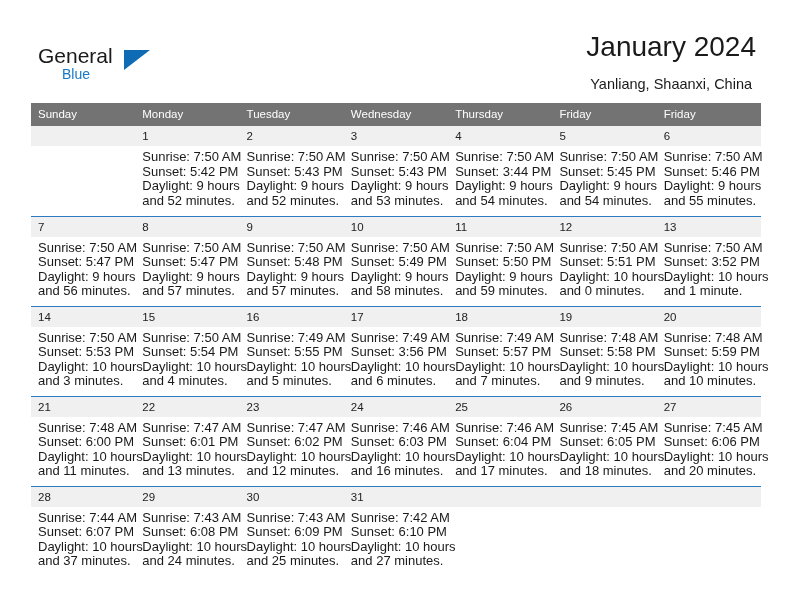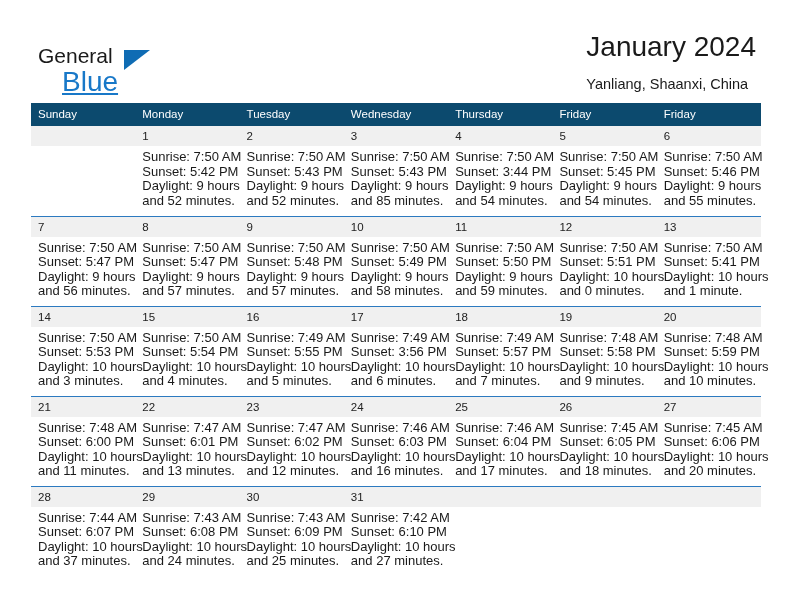--- a/index.html
+++ b/index.html
@@ -45,41 +45,40 @@
     font-size: 21px;
     letter-spacing: 0px;
     color: #1a1a1a;
     font-family: "Liberation Sans", sans-serif;
     font-weight: 400;
   }
   .logo-blue {
     position: absolute;
     left: 24px;
     top: 22px;
-    font-size: 28px;
+    font-size: 14px;
     color: #1878c8;
     font-family: "Liberation Sans", sans-serif;
     font-weight: 400;
-    text-decoration: underline;
   }
   .logo-tri {
     position: absolute;
     left: 86px;
     top: 6px;
     width: 0;
     height: 0;
     border-left: 26px solid #0f6cb4;
     border-bottom: 20px solid transparent;
   }
 
   .title-block {
     position: absolute;
     right: 36px;
     top: 30px;
-    text-align: left;
+    text-align: center;
   }
   .cal-title {
     font-size: 28px;
     font-weight: 400;
     color: #1a1a1a;
     line-height: 34px;
     white-space: nowrap;
   }
   .cal-subtitle {
     font-size: 14.5px;
@@ -95,21 +94,21 @@
     position: absolute;
     left: 31px;
     top: 103px;
     width: 730px;
     border-collapse: collapse;
     table-layout: fixed;
   }
   .calendar col { width: 104.28px; }
 
   thead th {
-    background: #0c4a6e;
+    background: #737373;
     color: #ffffff;
     font-size: 11.5px;
     font-weight: 400;
     text-align: left;
     padding: 5px 0 5px 7px;
     height: 13px;
     line-height: 13px;
     border: none;
   }
 
@@ -212,21 +211,21 @@
             <div>Daylight: 9 hours</div>
             <div>and 52 minutes.</div>
           </div>
         </td>
         <td>
           <div class="daynum">3</div>
           <div class="info">
             <div>Sunrise: 7:50 AM</div>
             <div>Sunset: 5:43 PM</div>
             <div>Daylight: 9 hours</div>
-            <div>and 85 minutes.</div>
+            <div>and 53 minutes.</div>
           </div>
         </td>
         <td>
           <div class="daynum">4</div>
           <div class="info">
             <div>Sunrise: 7:50 AM</div>
             <div>Sunset: 3:44 PM</div>
             <div>Daylight: 9 hours</div>
             <div>and 54 minutes.</div>
           </div>
@@ -303,21 +302,21 @@
             <div>Sunrise: 7:50 AM</div>
             <div>Sunset: 5:51 PM</div>
             <div>Daylight: 10 hours</div>
             <div>and 0 minutes.</div>
           </div>
         </td>
         <td>
           <div class="daynum">13</div>
           <div class="info">
             <div>Sunrise: 7:50 AM</div>
-            <div>Sunset: 5:41 PM</div>
+            <div>Sunset: 3:52 PM</div>
             <div>Daylight: 10 hours</div>
             <div>and 1 minute.</div>
           </div>
         </td>
       </tr>
 
       <tr>
         <td>
           <div class="daynum">14</div>
           <div class="info">

